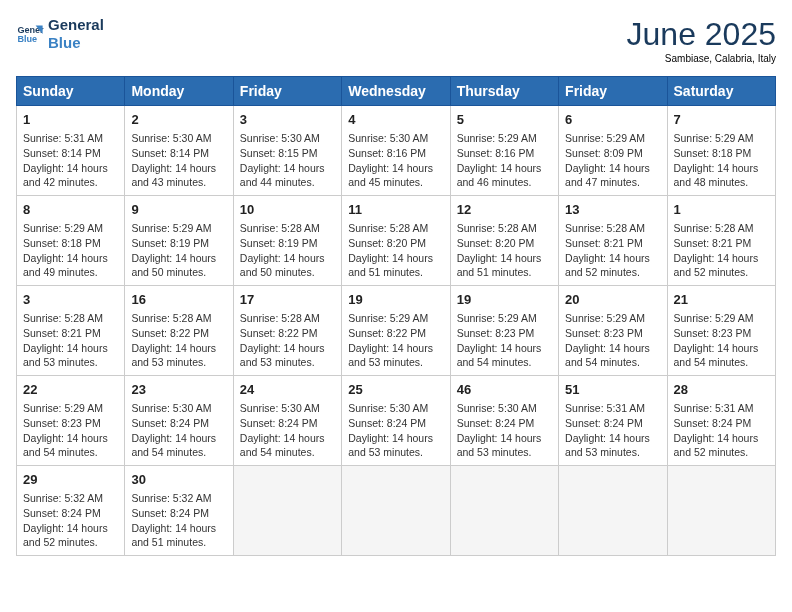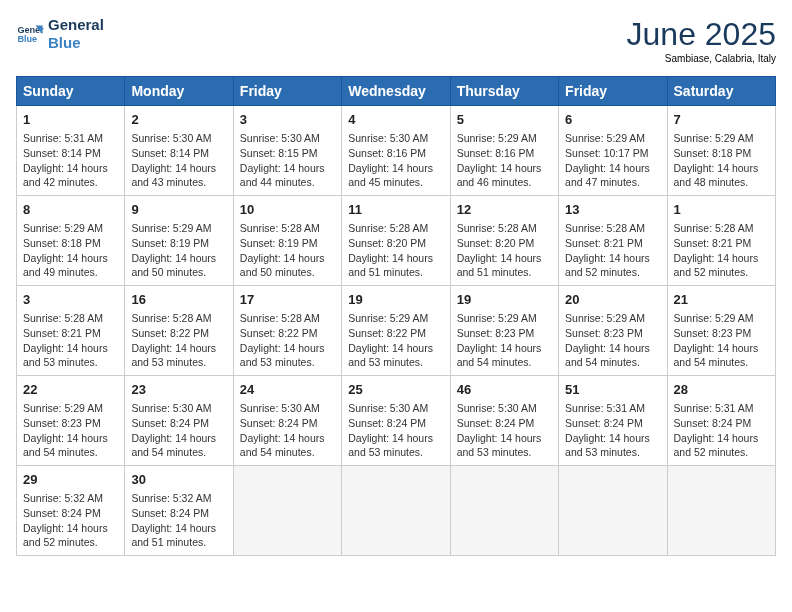--- a/index.html
+++ b/index.html
@@ -134,21 +134,21 @@
       </td>
         <td>
         <span class="day-num">5</span>
         <span>Sunrise: 5:29 AM</span><br>
         <span>Sunset: 8:16 PM</span><br>
         <span>Daylight: 14 hours and 46 minutes.</span>
       </td>
         <td>
         <span class="day-num">6</span>
         <span>Sunrise: 5:29 AM</span><br>
-        <span>Sunset: 10:17 PM</span><br>
+        <span>Sunset: 8:09 PM</span><br>
         <span>Daylight: 14 hours and 47 minutes.</span>
       </td>
         <td>
         <span class="day-num">7</span>
         <span>Sunrise: 5:29 AM</span><br>
         <span>Sunset: 8:18 PM</span><br>
         <span>Daylight: 14 hours and 48 minutes.</span>
       </td>
       </tr>
       <tr>

